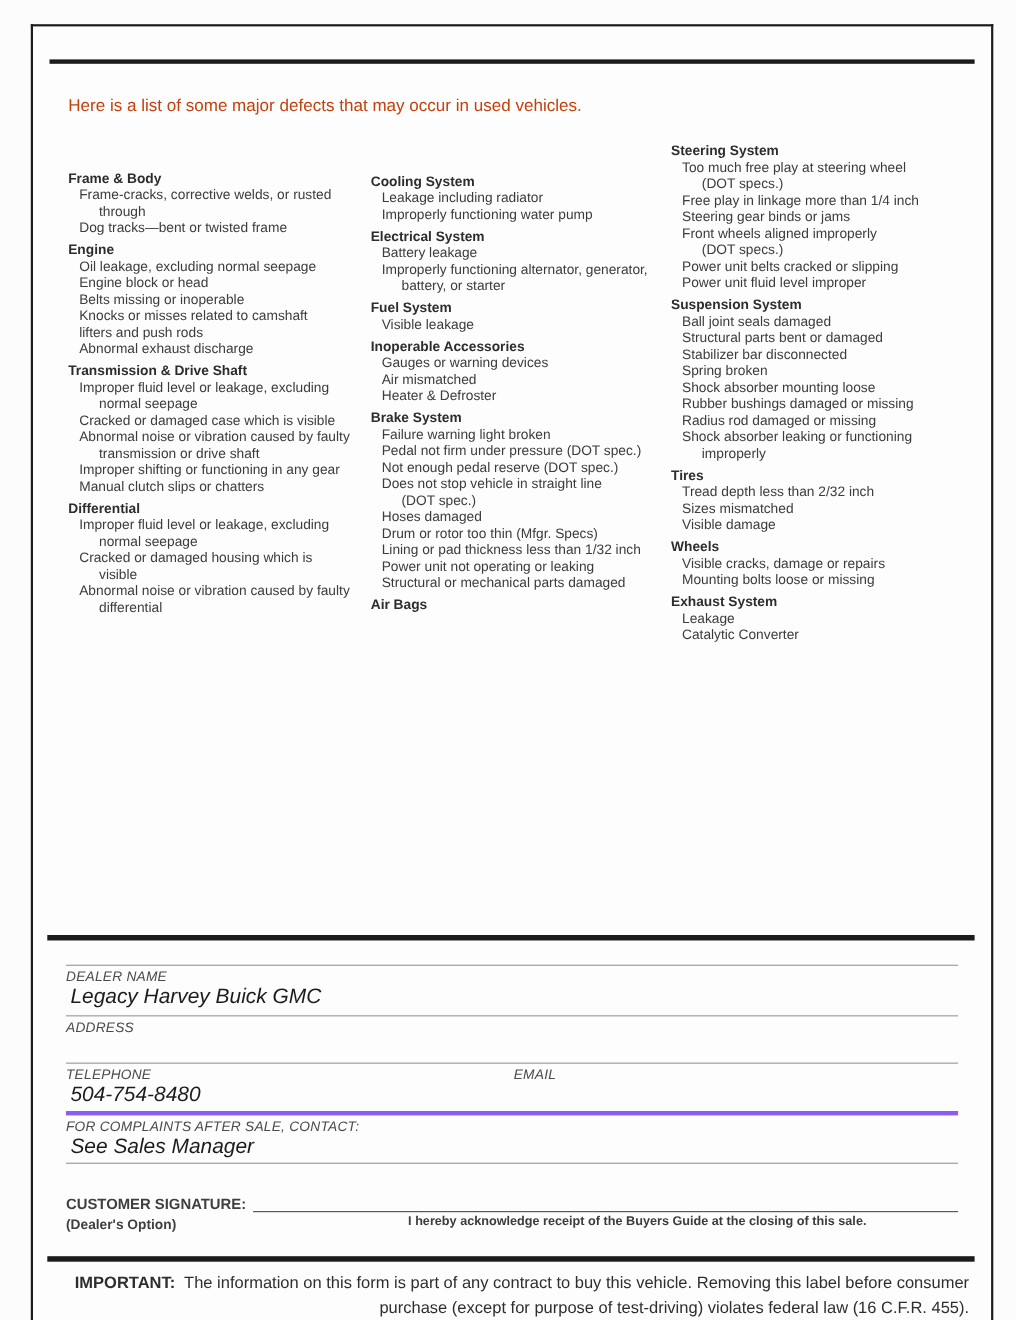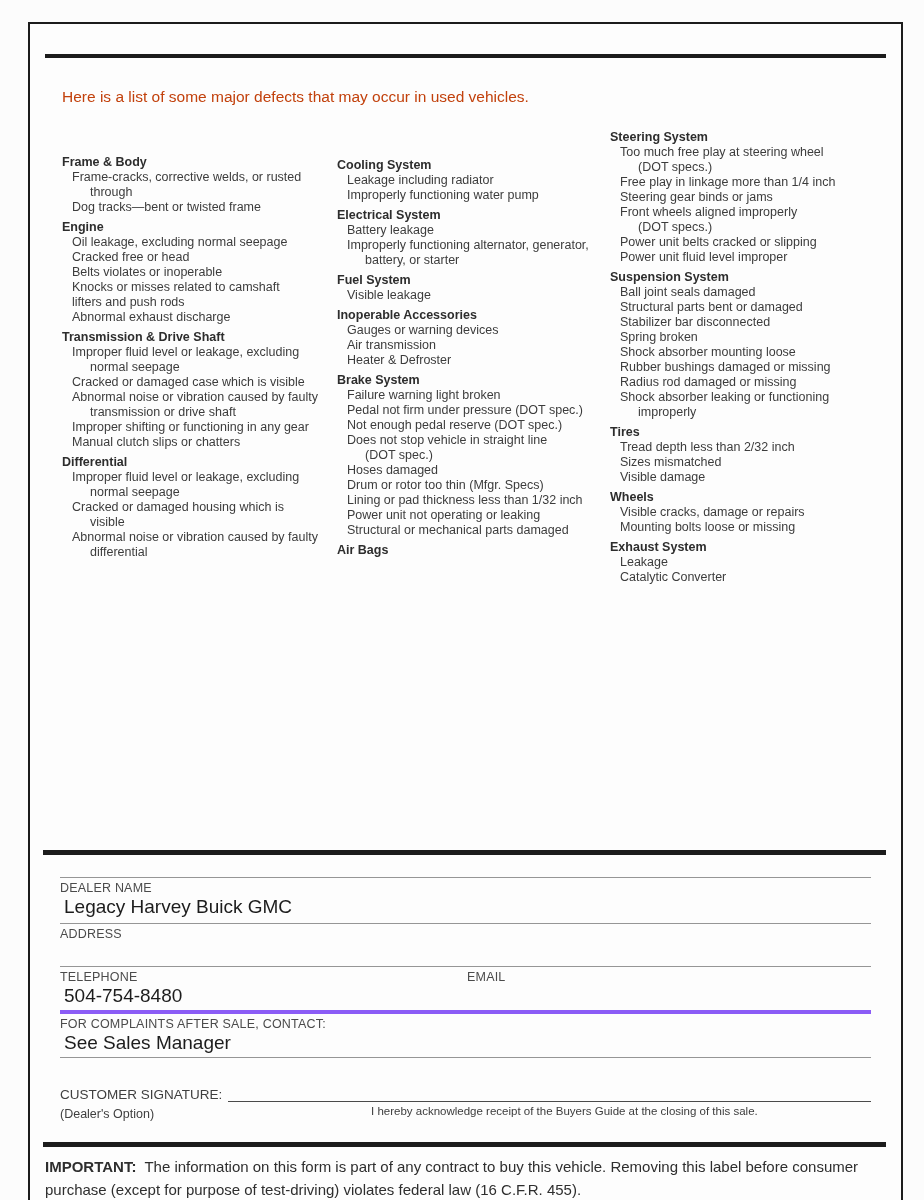--- a/index.html
+++ b/index.html
@@ -41,70 +41,70 @@
     color: #2d2d2d; margin-top: 5px;
   }
   .col .sec-title:first-child { margin-top: 0; }
   .item {
     font-size: 12.5px; line-height: 15px; color: #3c3c3c;
     padding-left: 10px;
   }
   .item.cont { padding-left: 28px; }
 
   .fields {
-    position: absolute; left: 30px; top: 853px; width: 811px;
+    position: absolute; left: 30px; top: 853px; width: 811px; font-style: italic;
   }
   .field { border-top: 1px solid #969696; min-height: 46px; box-sizing: border-box; }
   .field.row-address   { min-height: 43px; }
   .field.row-telephone { min-height: 44px; }
   .field.row-complaints{ min-height: 47px; border-top: 4px solid #8b5cf6; border-bottom: 1px solid #969696; }
   .flabel {
     font-size: 12.5px; color: #4b4b4b; letter-spacing: 0.2px;
     padding: 3px 0 1px 0;
   }
   .flabel-row { position: relative; }
   .flabel.email { position: absolute; left: 407px; top: 0; }
   .fvalue {
     font-size: 19px; color: #1c1c1c; padding-left: 4px; padding-bottom: 3px;
     white-space: nowrap;
   }
 
-  .signature { position: absolute; left: 30px; top: 1062px; width: 811px; }
+  .signature { position: absolute; left: 30px; top: 1062px; width: 811px; font-weight: bold; }
   .sig-row1 { display: flex; align-items: flex-end; }
   .sig-label { font-size: 13.5px; color: #3f3f3f; white-space: nowrap; }
   .sig-line { flex: 1; border-bottom: 1.5px solid #4a4a4a; height: 15px; margin-left: 6px; }
   .sig-row2 { position: relative; margin-top: 2px; height: 16px; }
   .sig-sub { font-size: 12.5px; color: #3f3f3f; }
   .sig-ack { position: absolute; left: 283px; top: 1px; font-size: 11.5px; color: #3c3c3c; white-space: nowrap; margin-left: 28px; }
 
   .important {
     position: absolute; left: 15px; top: 1132px; width: 836px;
-    font-size: 15px; line-height: 1.5; color: #2e2e2e;
+    font-size: 15px; line-height: 1.5; color: #2e2e2e; text-align: right;
   }
   .imp-label { font-weight: bold; margin-right: 8px; }
 </style>
 </head>
 <body>
 
 <div class="sheet">
 
   <div class="rule rule-top"></div>
 
   <div class="intro">Here is a list of some major defects that may occur in used vehicles.</div>
 
   <div class="columns">
     <div class="col col1">
         <div class="sec-title">Frame &amp; Body</div>
         <div class="item">Frame-cracks, corrective welds, or rusted</div>
         <div class="item cont">through</div>
         <div class="item">Dog tracks—bent or twisted frame</div>
         <div class="sec-title">Engine</div>
         <div class="item">Oil leakage, excluding normal seepage</div>
-        <div class="item">Cracked free or head</div>
-        <div class="item">Belts violates or inoperable</div>
+        <div class="item">Engine block or head</div>
+        <div class="item">Belts missing or inoperable</div>
         <div class="item">Knocks or misses related to camshaft</div>
         <div class="item">lifters and push rods</div>
         <div class="item">Abnormal exhaust discharge</div>
         <div class="sec-title">Transmission &amp; Drive Shaft</div>
         <div class="item">Improper fluid level or leakage, excluding</div>
         <div class="item cont">normal seepage</div>
         <div class="item">Cracked or damaged case which is visible</div>
         <div class="item">Abnormal noise or vibration caused by faulty</div>
         <div class="item cont">transmission or drive shaft</div>
         <div class="item">Improper shifting or functioning in any gear</div>
@@ -122,21 +122,21 @@
         <div class="item">Leakage including radiator</div>
         <div class="item">Improperly functioning water pump</div>
         <div class="sec-title">Electrical System</div>
         <div class="item">Battery leakage</div>
         <div class="item">Improperly functioning alternator, generator,</div>
         <div class="item cont">battery, or starter</div>
         <div class="sec-title">Fuel System</div>
         <div class="item">Visible leakage</div>
         <div class="sec-title">Inoperable Accessories</div>
         <div class="item">Gauges or warning devices</div>
-        <div class="item">Air transmission</div>
+        <div class="item">Air mismatched</div>
         <div class="item">Heater &amp; Defroster</div>
         <div class="sec-title">Brake System</div>
         <div class="item">Failure warning light broken</div>
         <div class="item">Pedal not firm under pressure (DOT spec.)</div>
         <div class="item">Not enough pedal reserve (DOT spec.)</div>
         <div class="item">Does not stop vehicle in straight line</div>
         <div class="item cont">(DOT spec.)</div>
         <div class="item">Hoses damaged</div>
         <div class="item">Drum or rotor too thin (Mfgr. Specs)</div>
         <div class="item">Lining or pad thickness less than 1/32 inch</div>

